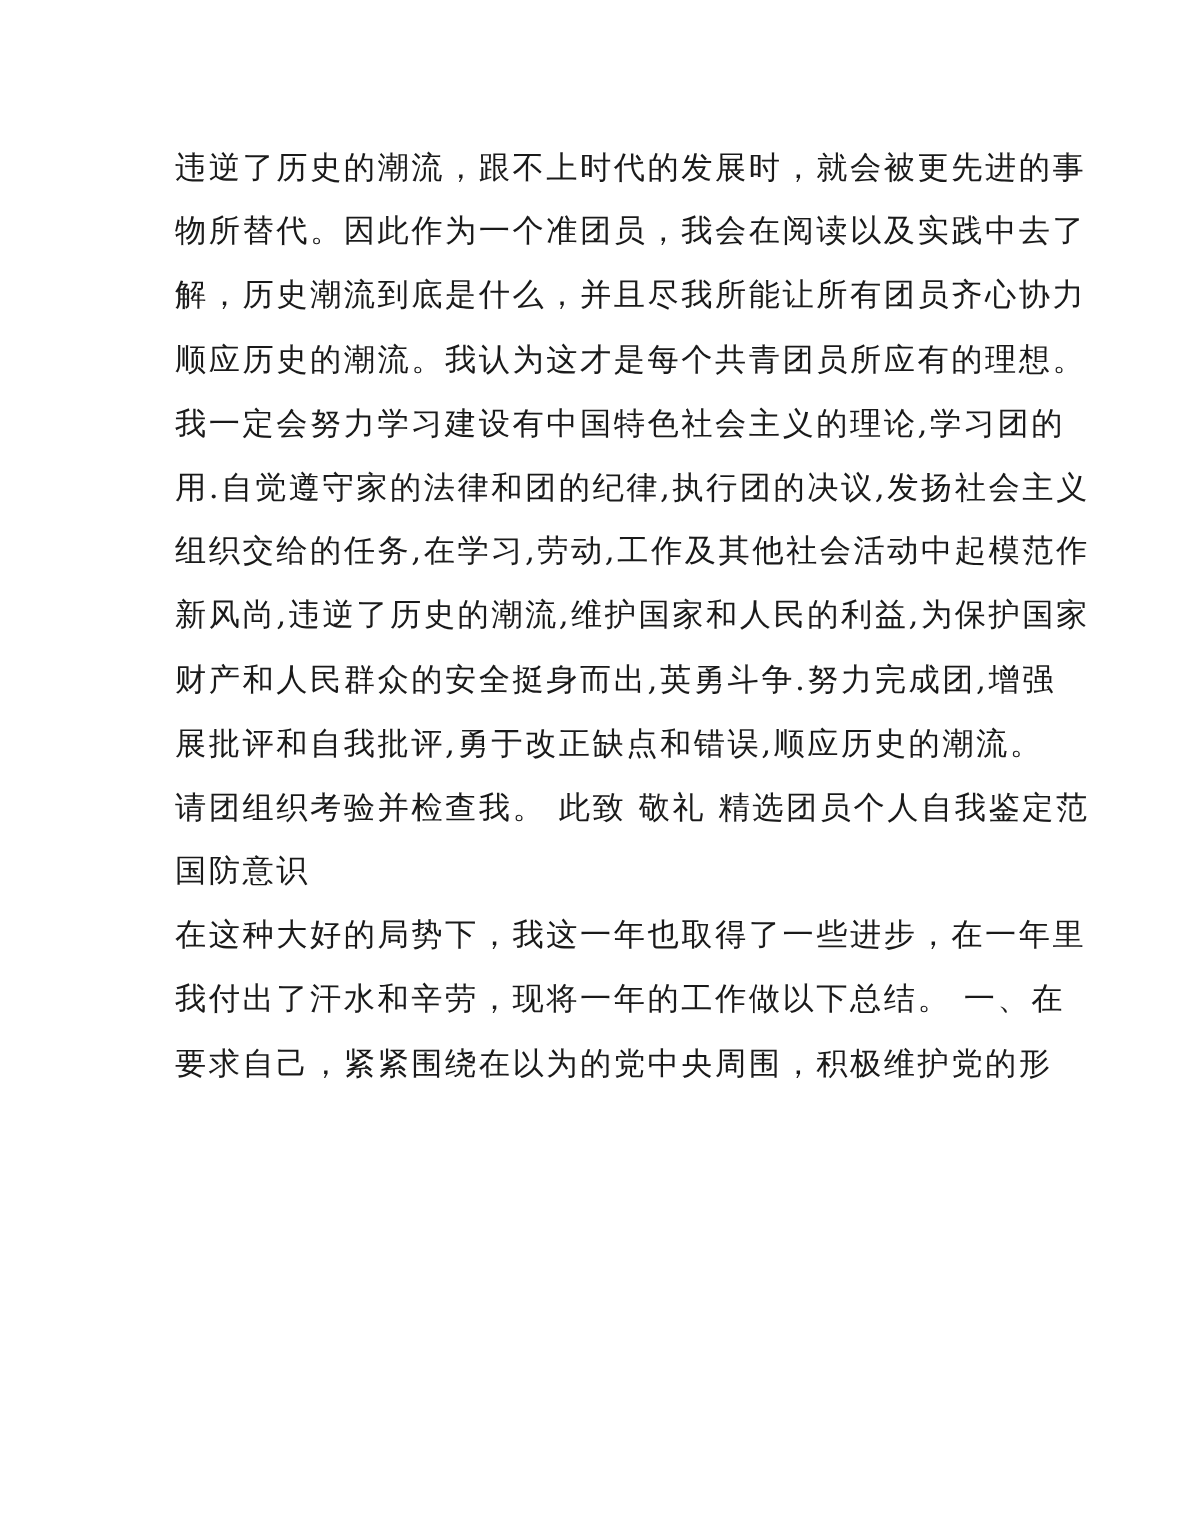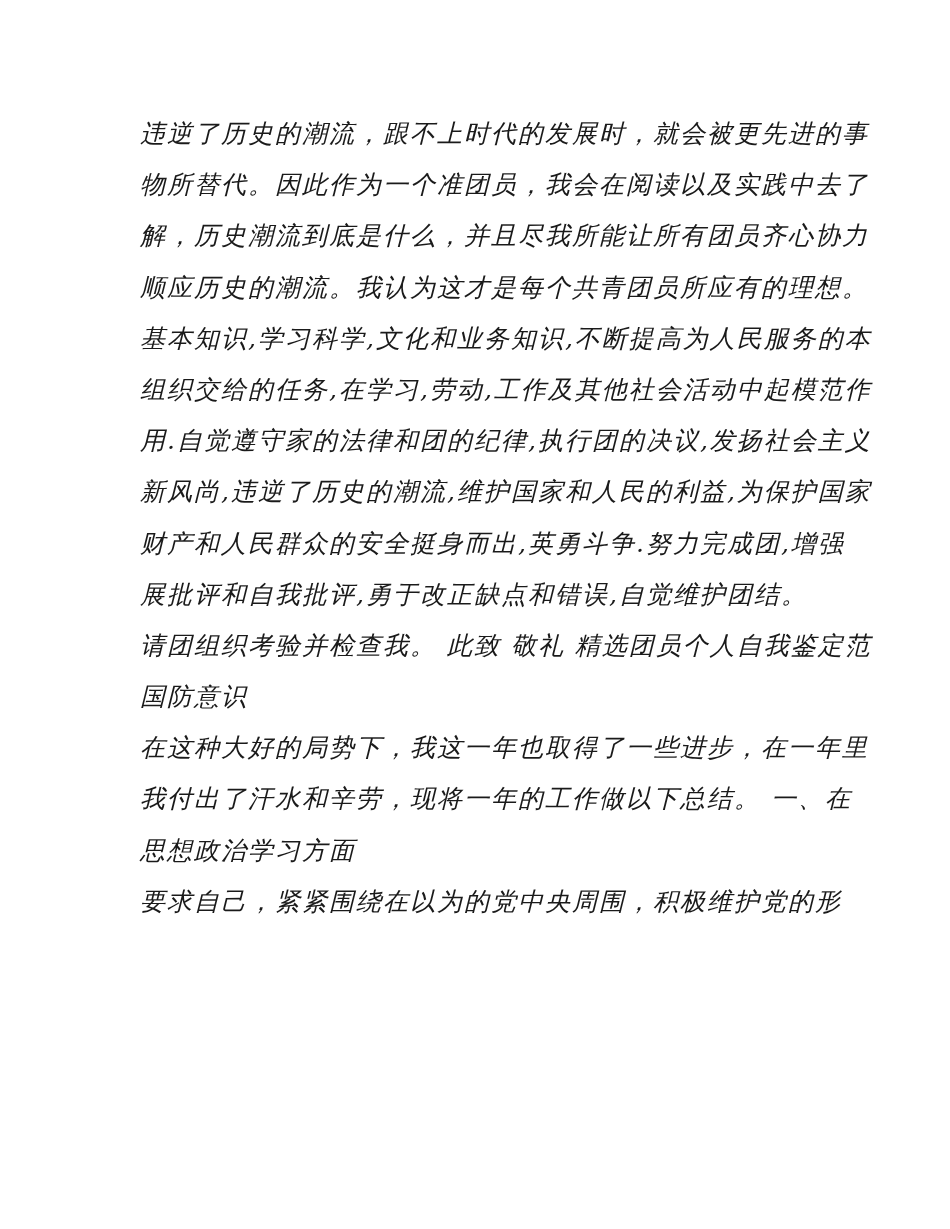--- a/index.html
+++ b/index.html
@@ -13,21 +13,20 @@
     position: relative;
     overflow: hidden;
   }
   .page {
     position: absolute;
     left: 0;
     top: 0;
     width: 950px;
     height: 1229px;
     background: #ffffff;
-    font-style: italic;
   }
   .text-block {
     position: absolute;
     left: 140px;
     top: 108px;
     width: 672px;
   }
   .line {
     font-family: "DejaVu Serif", "Liberation Serif", serif;
     font-size: 25px;
@@ -46,26 +45,25 @@
 </style>
 </head>
 <body>
 
 <div class="page">
   <div class="text-block">
     <div class="line">违逆了历史的潮流，跟不上时代的发展时，就会被更先进的事</div>
     <div class="line">物所替代。因此作为一个准团员，我会在阅读以及实践中去了</div>
     <div class="line">解，历史潮流到底是什么，并且尽我所能让所有团员齐心协力</div>
     <div class="line">顺应历史的潮流。我认为这才是每个共青团员所应有的理想。</div>
-    <div class="line">基本知识,学习科学,文化和业务知识,不断提高为人民服务的本</div>
+    <div class="line">我一定会努力学习建设有中国特色社会主义的理论,学习团的</div>
+    <div class="line">用.自觉遵守家的法律和团的纪律,执行团的决议,发扬社会主义</div>
     <div class="line">组织交给的任务,在学习,劳动,工作及其他社会活动中起模范作</div>
-    <div class="line">用.自觉遵守家的法律和团的纪律,执行团的决议,发扬社会主义</div>
     <div class="line">新风尚,违逆了历史的潮流,维护国家和人民的利益,为保护国家</div>
     <div class="line">财产和人民群众的安全挺身而出,英勇斗争.努力完成团,增强</div>
-    <div class="line short">展批评和自我批评,勇于改正缺点和错误,自觉维护团结。</div>
+    <div class="line short">展批评和自我批评,勇于改正缺点和错误,顺应历史的潮流。</div>
     <div class="line">请团组织考验并检查我。 此致 敬礼 精选团员个人自我鉴定范</div>
     <div class="line short">国防意识</div>
     <div class="line">在这种大好的局势下，我这一年也取得了一些进步，在一年里</div>
     <div class="line short">我付出了汗水和辛劳，现将一年的工作做以下总结。 一、在</div>
-    <div class="line short">思想政治学习方面</div>
     <div class="line short">要求自己，紧紧围绕在以为的党中央周围，积极维护党的形</div>
   </div>
 </div>
 
 </body></html>

